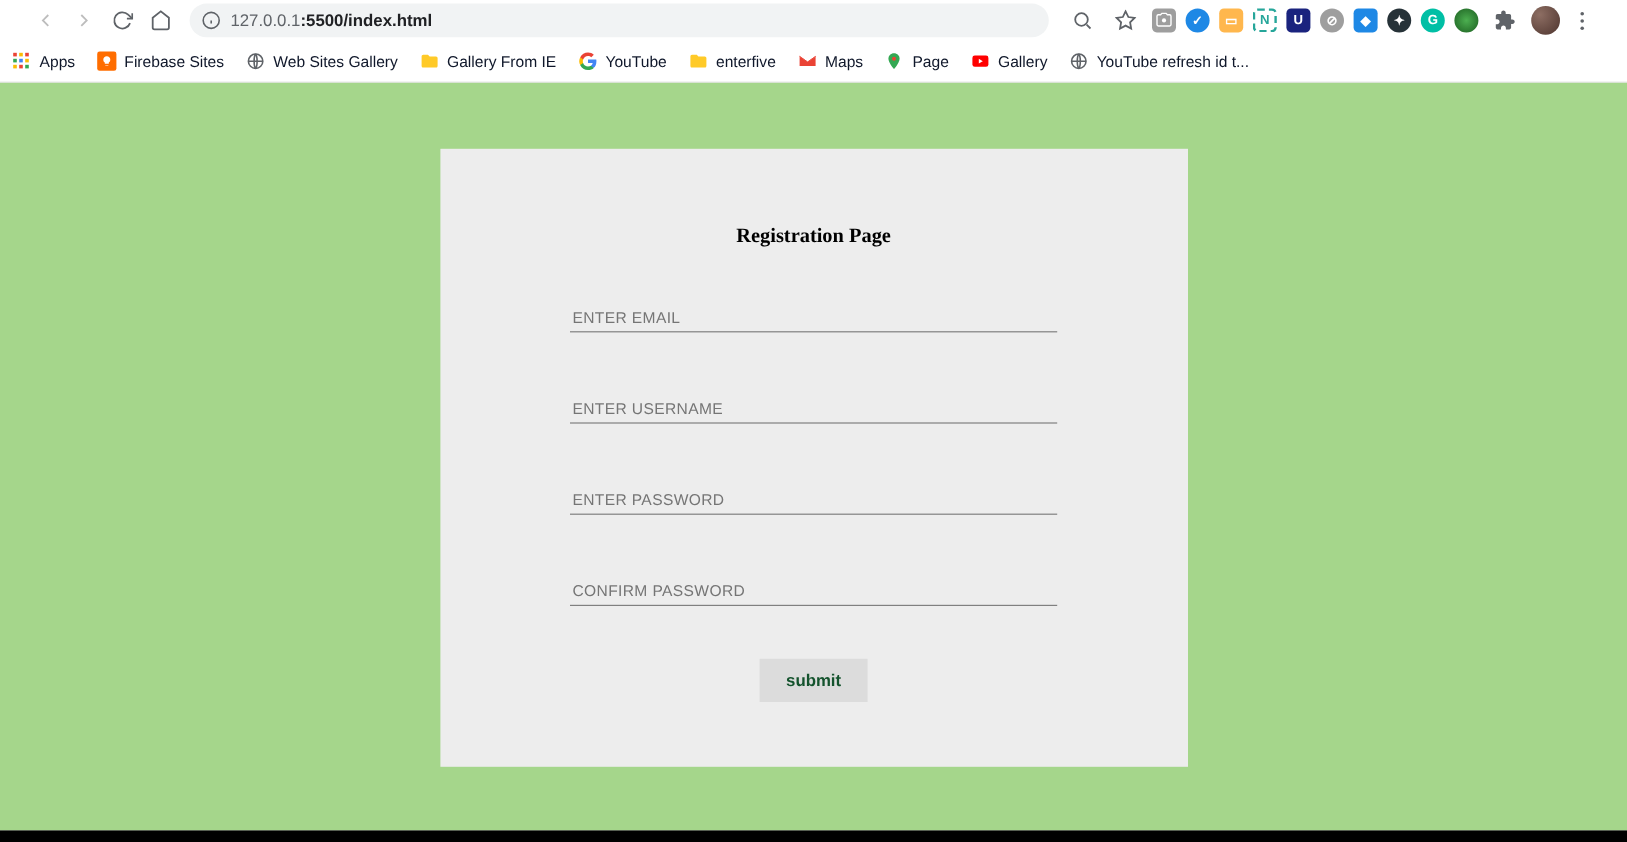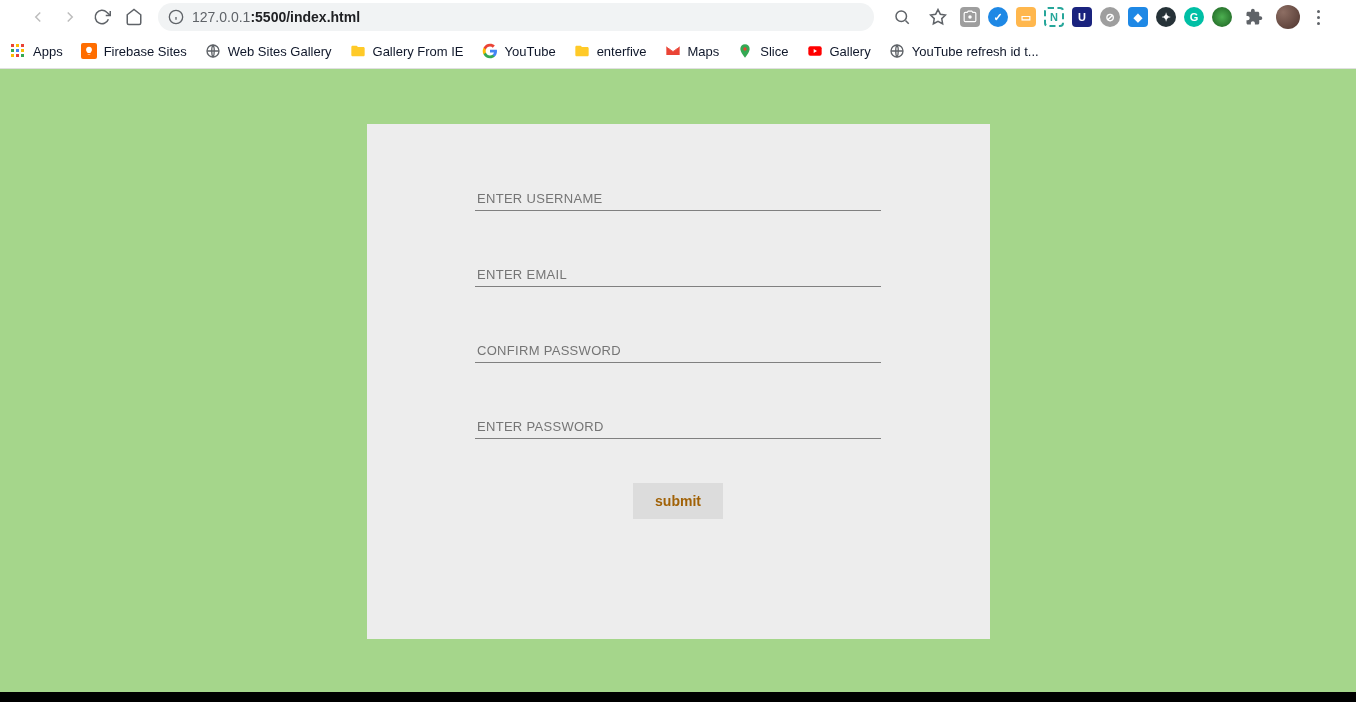--- a/index.html
+++ b/index.html
@@ -153,21 +153,21 @@
     }
     .form-input::placeholder {
       color: #757575;
     }
     .submit-btn {
       background: #dcdcdc;
       border: none;
       padding: 10px 22px;
       font-size: 14px;
       font-weight: 600;
-      color: #a16207;
+      color: #14532d;
       cursor: pointer;
       margin-top: -8px;
     }
     .bottom-bar {
       position: absolute;
       bottom: 0; left: 0;
       width: 100%;
       height: 10px;
       background: #000;
     }
@@ -320,21 +320,21 @@
     </span>
     <span>Maps</span>
   </div>
   <div class="bookmark-item">
     <span class="bm-icon">
       <svg width="16" height="16" viewBox="0 0 24 24">
           <path fill="#34A853" d="M12 2C8 2 5 5 5 9c0 5 7 13 7 13s7-8 7-13c0-4-3-7-7-7z"></path>
           <circle cx="12" cy="9" r="2.5" fill="#EA4335"></circle>
         </svg>
     </span>
-    <span>Slice</span>
+    <span>Page</span>
   </div>
   <div class="bookmark-item">
     <span class="bm-icon">
       <svg width="16" height="16" viewBox="0 0 24 24">
           <rect x="2" y="5" width="20" height="14" rx="3" fill="#FF0000"></rect>
           <polygon points="10,9 10,15 15,12" fill="#fff"></polygon>
         </svg>
     </span>
     <span>Gallery</span>
   </div>
@@ -344,29 +344,30 @@
           <circle cx="12" cy="12" r="9"></circle>
           <path d="M3 12h18M12 3c2.5 3 2.5 15 0 18M12 3c-2.5 3-2.5 15 0 18"></path>
         </svg>
     </span>
     <span>YouTube refresh id t...</span>
   </div>
 </div>
 
 <div class="page-viewport">
   <div class="form-card">
+    <div class="form-title">Registration Page</div>
+    <div class="form-field">
+      <input class="form-input" type="text" placeholder="ENTER EMAIL" style="">
+    </div>
     <div class="form-field">
       <input class="form-input" type="text" placeholder="ENTER USERNAME" style="">
     </div>
     <div class="form-field">
-      <input class="form-input" type="text" placeholder="ENTER EMAIL" style="">
+      <input class="form-input" type="password" placeholder="ENTER PASSWORD" style="">
     </div>
     <div class="form-field">
       <input class="form-input" type="password" placeholder="CONFIRM PASSWORD" style="">
     </div>
-    <div class="form-field">
-      <input class="form-input" type="password" placeholder="ENTER PASSWORD" style="">
-    </div>
     <button class="submit-btn">submit</button>
   </div>
 </div>
 
 <div class="bottom-bar"></div>
 
 </body></html>

